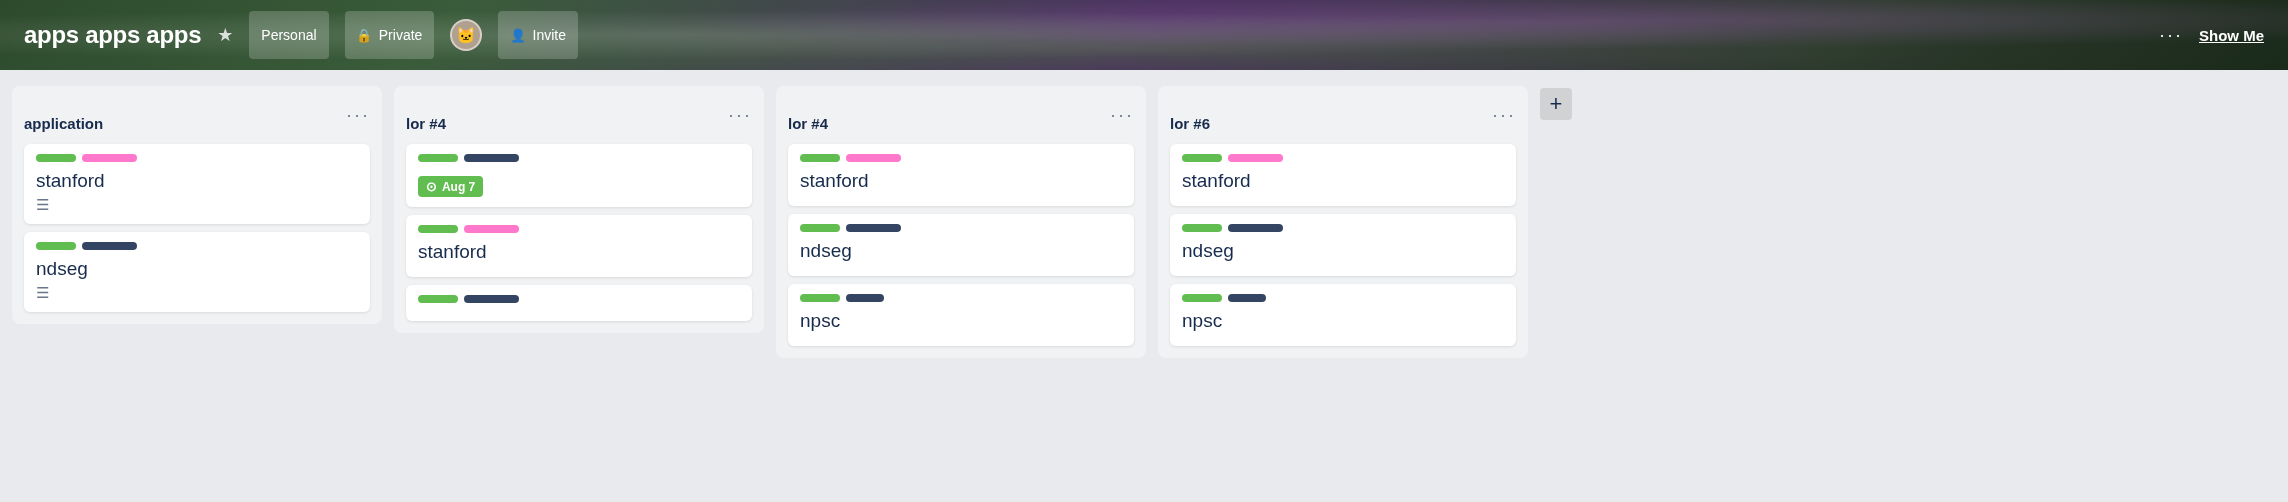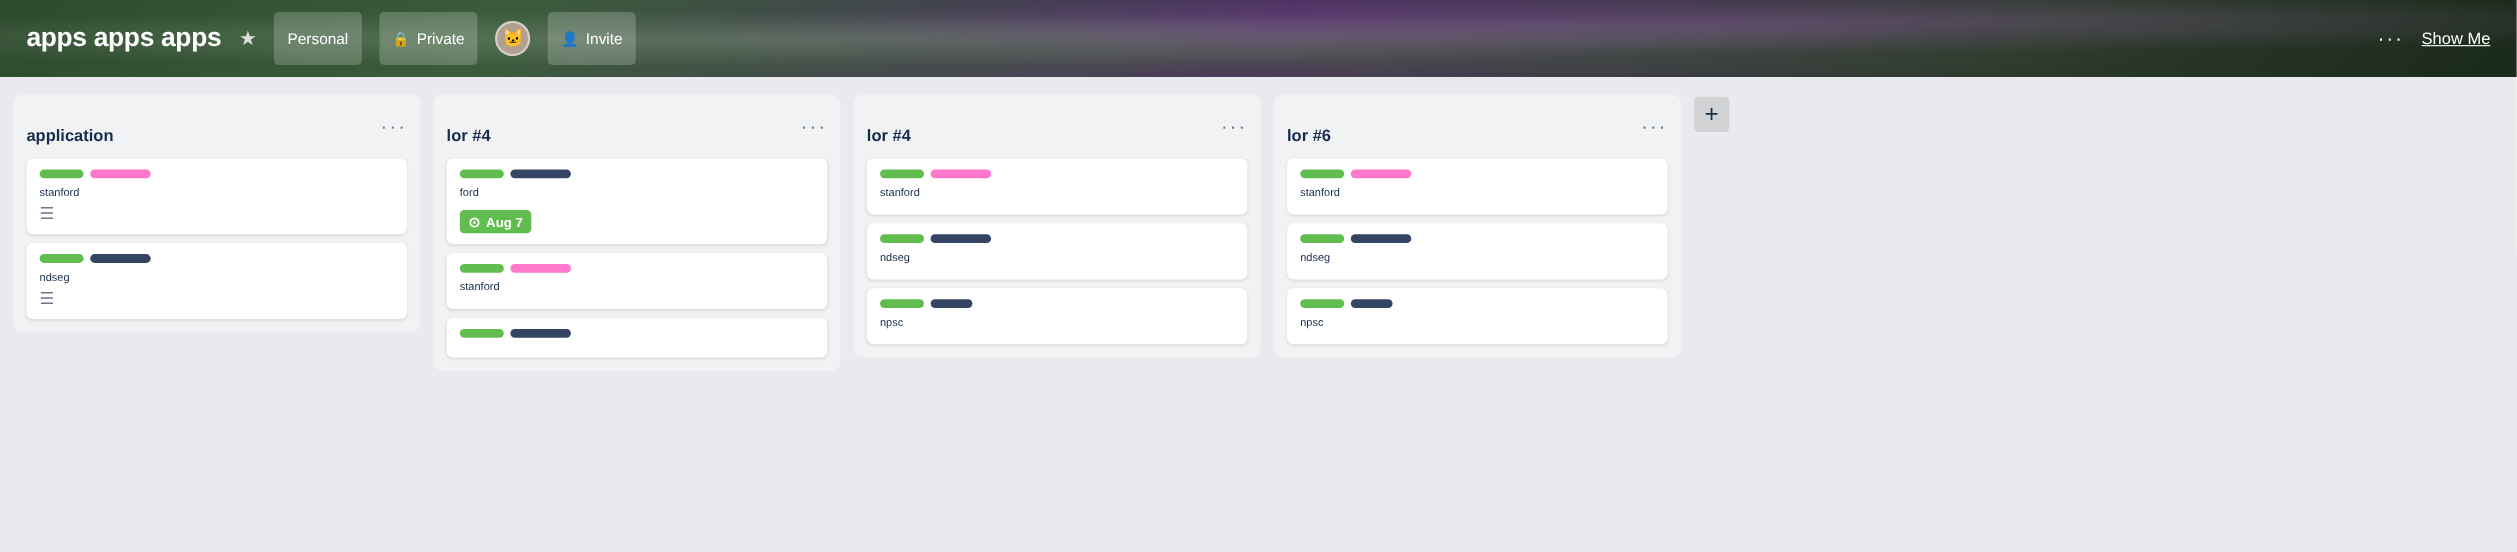--- a/index.html
+++ b/index.html
@@ -78,21 +78,21 @@
     .header-more {
       color: #fff;
       font-size: 18px;
       z-index: 1;
       cursor: pointer;
       letter-spacing: 2px;
     }
     .show-me-btn {
       color: #fff;
       font-size: 15px;
-      font-weight: 400;
+      font-weight: 700;
       text-decoration: underline;
       z-index: 1;
       cursor: pointer;
       background: none;
       border: none;
     }
 
     
     .board {
       width: 100%;
@@ -154,21 +154,21 @@
     .label {
       height: 8px;
       border-radius: 4px;
     }
     .label-green { background: #61bd4f; width: 40px; }
     .label-pink  { background: #ff78cb; width: 55px; }
     .label-dark  { background: #344563; width: 55px; }
     .label-dark-short { background: #344563; width: 40px; }
 
     .card-title {
-      font-size: 10px;
+      font-size: 19px;
       color: #172b4d;
       font-weight: 500;
       margin-bottom: 4px;
     }
     .card-icon {
       color: #6b778c;
       font-size: 15px;
       margin-top: 4px;
     }
     .card-badge {
@@ -259,21 +259,20 @@
     <div class="column-header">
       <span class="column-title">lor #4</span>
       <button class="column-menu">···</button>
     </div>
 
     <div class="card">
       <div class="card-labels">
         <div class="label label-green"></div>
         <div class="label label-dark"></div>
       </div>
-      <div class="card-title">ford</div>
       <div class="card-badge">
         <span class="badge-icon">⊙</span>
         <span>Aug 7</span>
       </div>
     </div>
 
     <div class="card">
       <div class="card-labels">
         <div class="label label-green"></div>
         <div class="label label-pink"></div>

